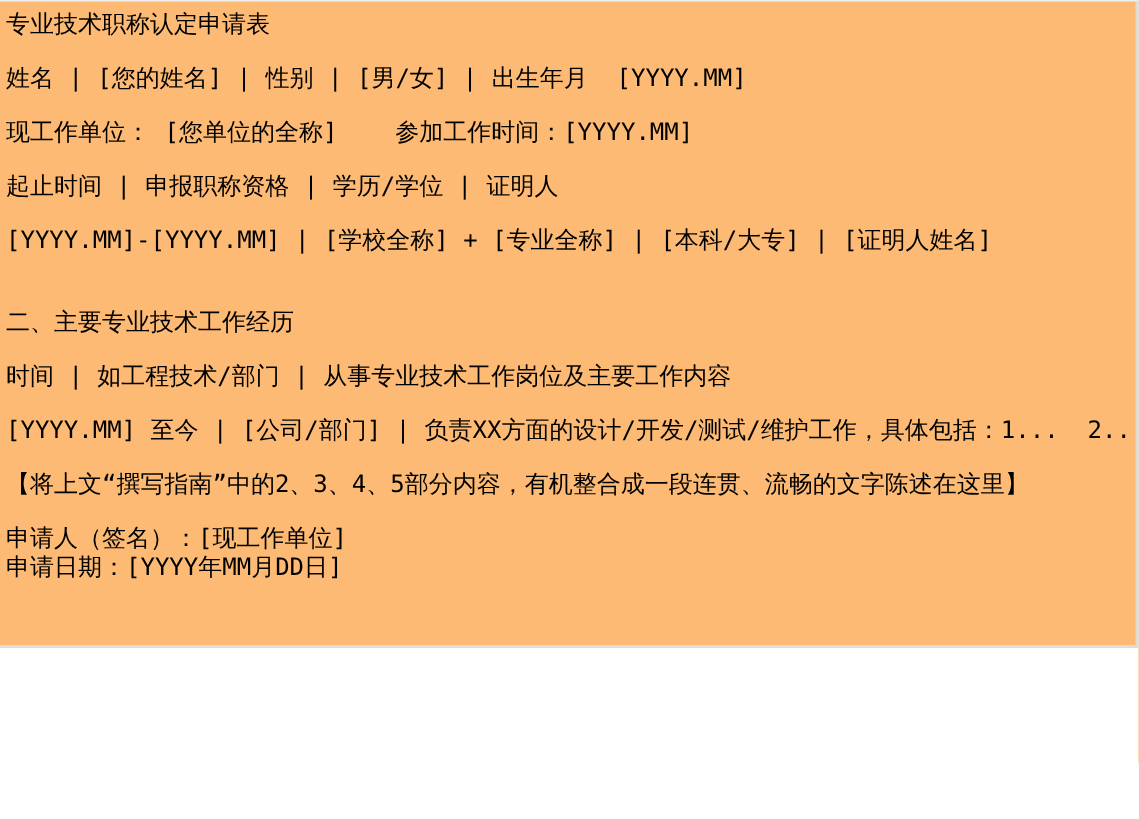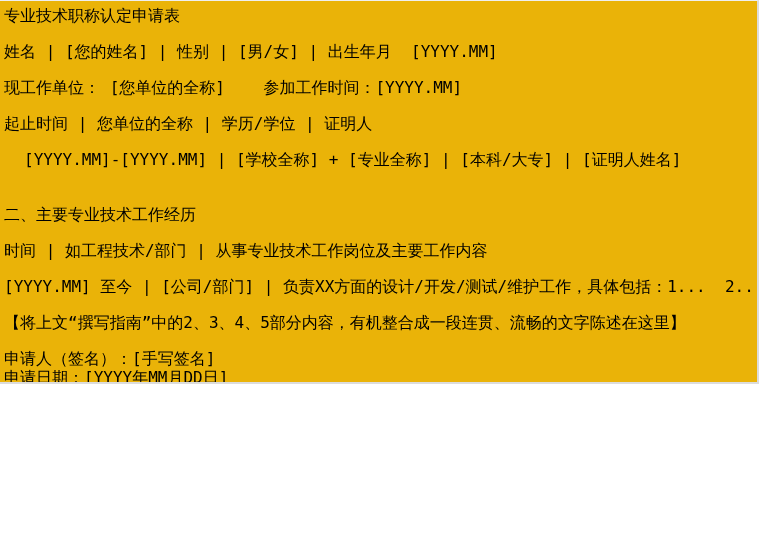--- a/index.html
+++ b/index.html
@@ -3,72 +3,72 @@
 <meta charset="utf-8">
 <style>
   html, body {
     margin: 0;
     padding: 0;
     background: #ffffff;
   }
   .page {
     position: relative;
     width: 759px;
-    height: 384px;
+    height: 432px;
     box-sizing: border-box;
-    background: #eab308;
+    background: #fdba74;
     border-top: 1px solid #efefef;
     border-right: 2px solid #dcdcdc;
     border-bottom: 2px solid #dcdcdc;
     overflow: hidden;
     text-decoration: underline;
   }
   .text-area {
     position: absolute;
     top: 0; left: 0; right: 0; bottom: 0;
     padding: 5px 0 0 4px;
     font-family: "DejaVu Sans Mono", "DejaVu Sans", monospace;
     font-size: 16px;
     line-height: 19px;
     color: #000000;
   }
   .line {
     white-space: pre;
     margin: 0 0 17px 0; 
   }
-  .line.gap-large { margin-bottom: 36px; margin-left: 20px; } 
+  .line.gap-large { margin-bottom: 36px; } 
   .line.gap-none  { margin-bottom: 0; }    
 </style>
 </head>
 <body>
 
 <div class="page">
   <div class="text-area">
 
     <div class="line">专业技术职称认定申请表</div>
 
     <div class="line">姓名 | [您的姓名] | 性别 | [男/女] | 出生年月  [YYYY.MM]</div>
 
     <div class="line">现工作单位： [您单位的全称]    参加工作时间：[YYYY.MM]</div>
 
 
 
 
-    <div class="line">起止时间 | 您单位的全称 | 学历/学位 | 证明人</div>
+    <div class="line">起止时间 | 申报职称资格 | 学历/学位 | 证明人</div>
 
     <div class="line gap-large">[YYYY.MM]-[YYYY.MM] | [学校全称] + [专业全称] | [本科/大专] | [证明人姓名]</div>
 
     <div class="line">二、主要专业技术工作经历</div>
 
     <div class="line">时间 | 如工程技术/部门 | 从事专业技术工作岗位及主要工作内容</div>
 
     <div class="line">[YYYY.MM] 至今 | [公司/部门] | 负责XX方面的设计/开发/测试/维护工作，具体包括：1...  2...</div>
 
 
     <div class="line">【将上文“撰写指南”中的2、3、4、5部分内容，有机整合成一段连贯、流畅的文字陈述在这里】</div>
 
 
-    <div class="line gap-none">申请人（签名）：[手写签名]</div>
+    <div class="line gap-none">申请人（签名）：[现工作单位]</div>
 
     <div class="line gap-none">申请日期：[YYYY年MM月DD日]</div>
 
   </div>
 </div>
 
 </body></html>

